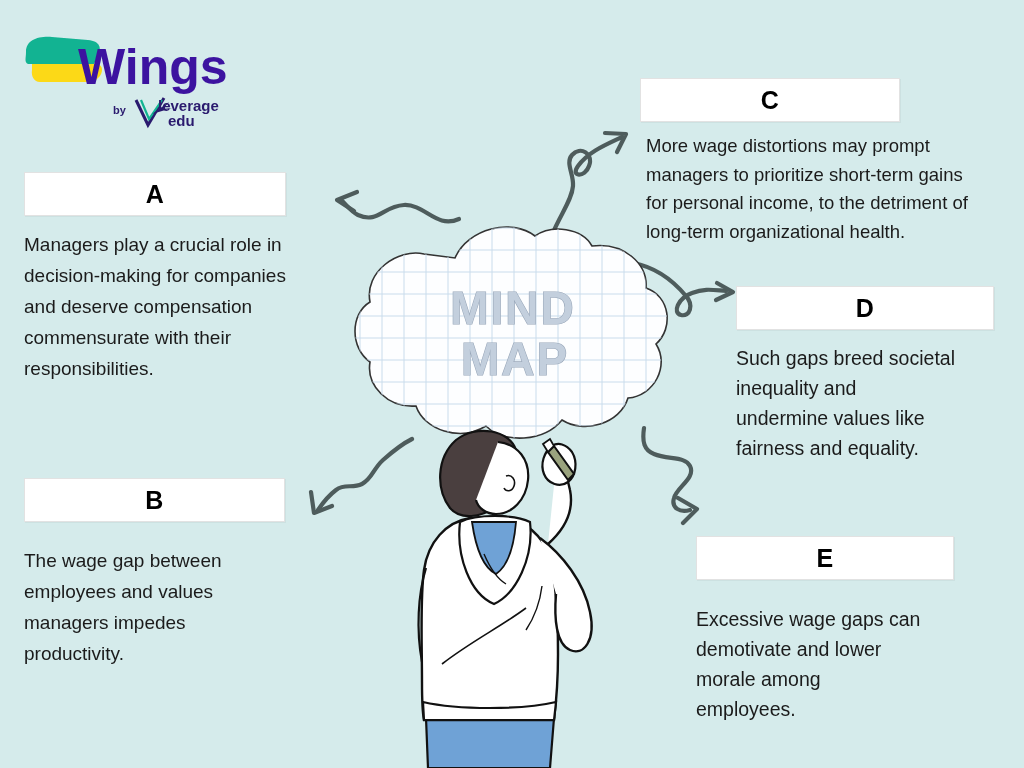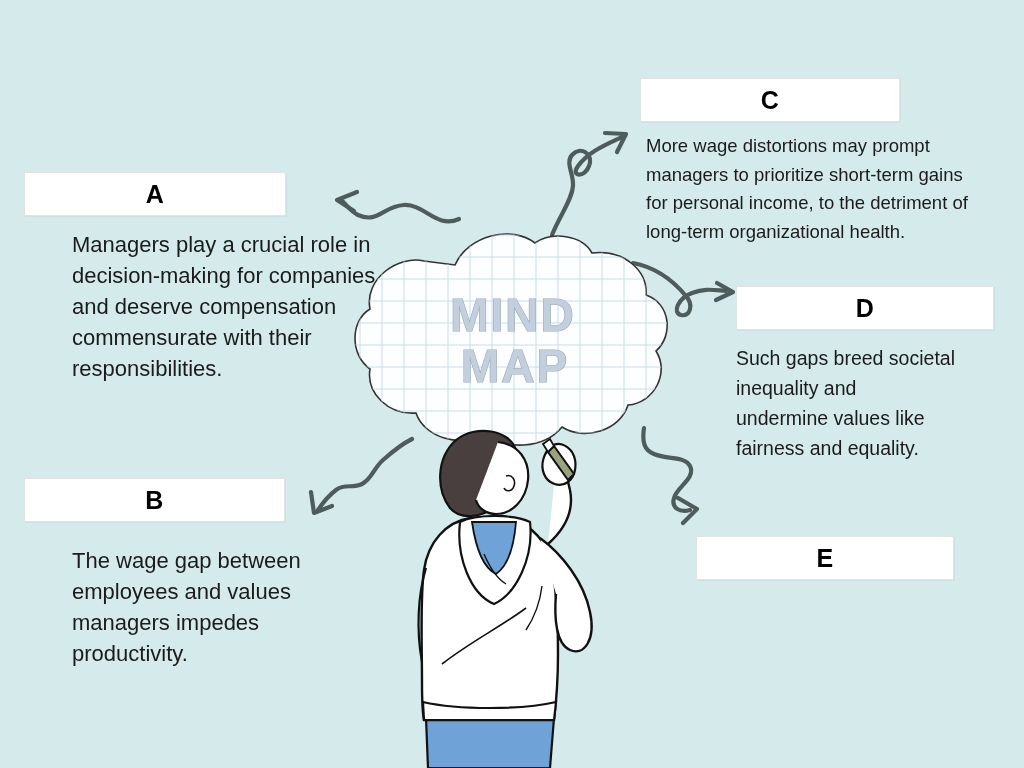--- a/index.html
+++ b/index.html
@@ -53,21 +53,21 @@
 
   
   .para {
     position: absolute;
     color: #1b1b1b;
     font-family: "Liberation Sans", sans-serif;
     font-weight: 400;
     white-space: pre-line;
   }
 
-  .para.sz-lg { font-size: 22px; line-height: 31px; margin-left: 48px; }
+  .para.sz-lg { font-size: 19px; line-height: 31px; }
   .para.sz-md { font-size: 19.5px; line-height: 30px; }
   .para.sz-sm { font-size: 18.5px; line-height: 28.5px; }
 
   
   #box-a   { left: 24px;  top: 172px; width: 262px; height: 44px; }
   #para-a  { left: 24px;  top: 229px; width: 360px; }
 
   #box-b   { left: 24px;  top: 478px; width: 261px; height: 44px; }
   #para-b  { left: 24px;  top: 545px; width: 300px; }
 
@@ -77,21 +77,21 @@
   #box-d   { left: 736px; top: 286px; width: 258px; height: 44px; }
   #para-d  { left: 736px; top: 343px; width: 290px; }
 
   #box-e   { left: 696px; top: 536px; width: 258px; height: 44px; }
   #para-e  { left: 696px; top: 604px; width: 300px; }
 
   
   #cloud {
     position: absolute;
     left: 352px;
-    top: 227px;
+    top: 220px;
     width: 322px;
     height: 238px;
     text-align: center;
   }
   #cloud svg { display: block; }
   .cloud-text {
     font-family: "Liberation Sans", sans-serif;
     font-weight: bold;
     font-size: 46px;
     letter-spacing: 2px;
@@ -133,20 +133,38 @@
     stroke-width: 4.2;
     stroke-linecap: round;
     stroke-linejoin: round;
   }
 </style>
 </head>
 <body>
 
 <div id="stage">
 
+  <div class="logo">
+    <svg width="210" height="110" viewBox="0 0 210 110" xmlns="http://www.w3.org/2000/svg">
+
+      <path d="M4 30 C4 18 16 14 30 15 L66 18 C78 19 80 26 76 34 L72 42 L6 42 C2 40 4 36 4 30 Z" fill="#12b392"></path>
+
+      <path d="M10 42 L74 42 C80 42 82 48 78 54 L72 60 L18 60 C12 60 9 54 10 48 Z" fill="#fcd917"></path>
+
+      <text x="56" y="62" font-family="Liberation Sans, sans-serif" font-size="50" font-weight="bold" fill="#3c13a0">Wings</text>
+
+      <text x="91" y="92" font-family="Liberation Sans, sans-serif" font-size="11" font-weight="bold" fill="#2a1a6e">by</text>
+
+      <path d="M114 78 L126 103 L142 76" fill="none" stroke="#2a1a6e" stroke-width="3"></path>
+      <path d="M119 78 L127 97 L140 78" fill="none" stroke="#12b392" stroke-width="2.2"></path>
+      <path d="M130 92 L147 80 L141 87 L150 86 Z" fill="#2a1a6e"></path>
+      <text x="136" y="89" font-family="Liberation Sans, sans-serif" font-size="15" font-weight="bold" fill="#2a1a6e">leverage</text>
+      <text x="146" y="104" font-family="Liberation Sans, sans-serif" font-size="15" font-weight="bold" fill="#2a1a6e">edu</text>
+    </svg>
+  </div>
 
   <div class="arrow-layer">
     <svg width="1024" height="768" viewBox="0 0 1024 768" xmlns="http://www.w3.org/2000/svg">
 
       <g>
         <path class="arrow-path" d="M459 219 C436 229 425 204 404 205 C383 206 378 224 358 215 C350 211 346 204 341 200"></path>
         <path class="arrow-head" d="M357 192 L337 200 L354 211"></path>
       </g>
 
       <g>
@@ -319,14 +337,18 @@
     <span class="letter">D</span>
   </div>
   <div class="para sz-md" id="para-d">Such gaps breed societal
 inequality and
 undermine values like
 fairness and equality.</div>
 
   <div class="label-box" id="box-e">
     <span class="letter">E</span>
   </div>
+  <div class="para sz-md" id="para-e">Excessive wage gaps can
+demotivate and lower
+morale among
+employees.</div>
 
 </div>
 
 </body></html>

